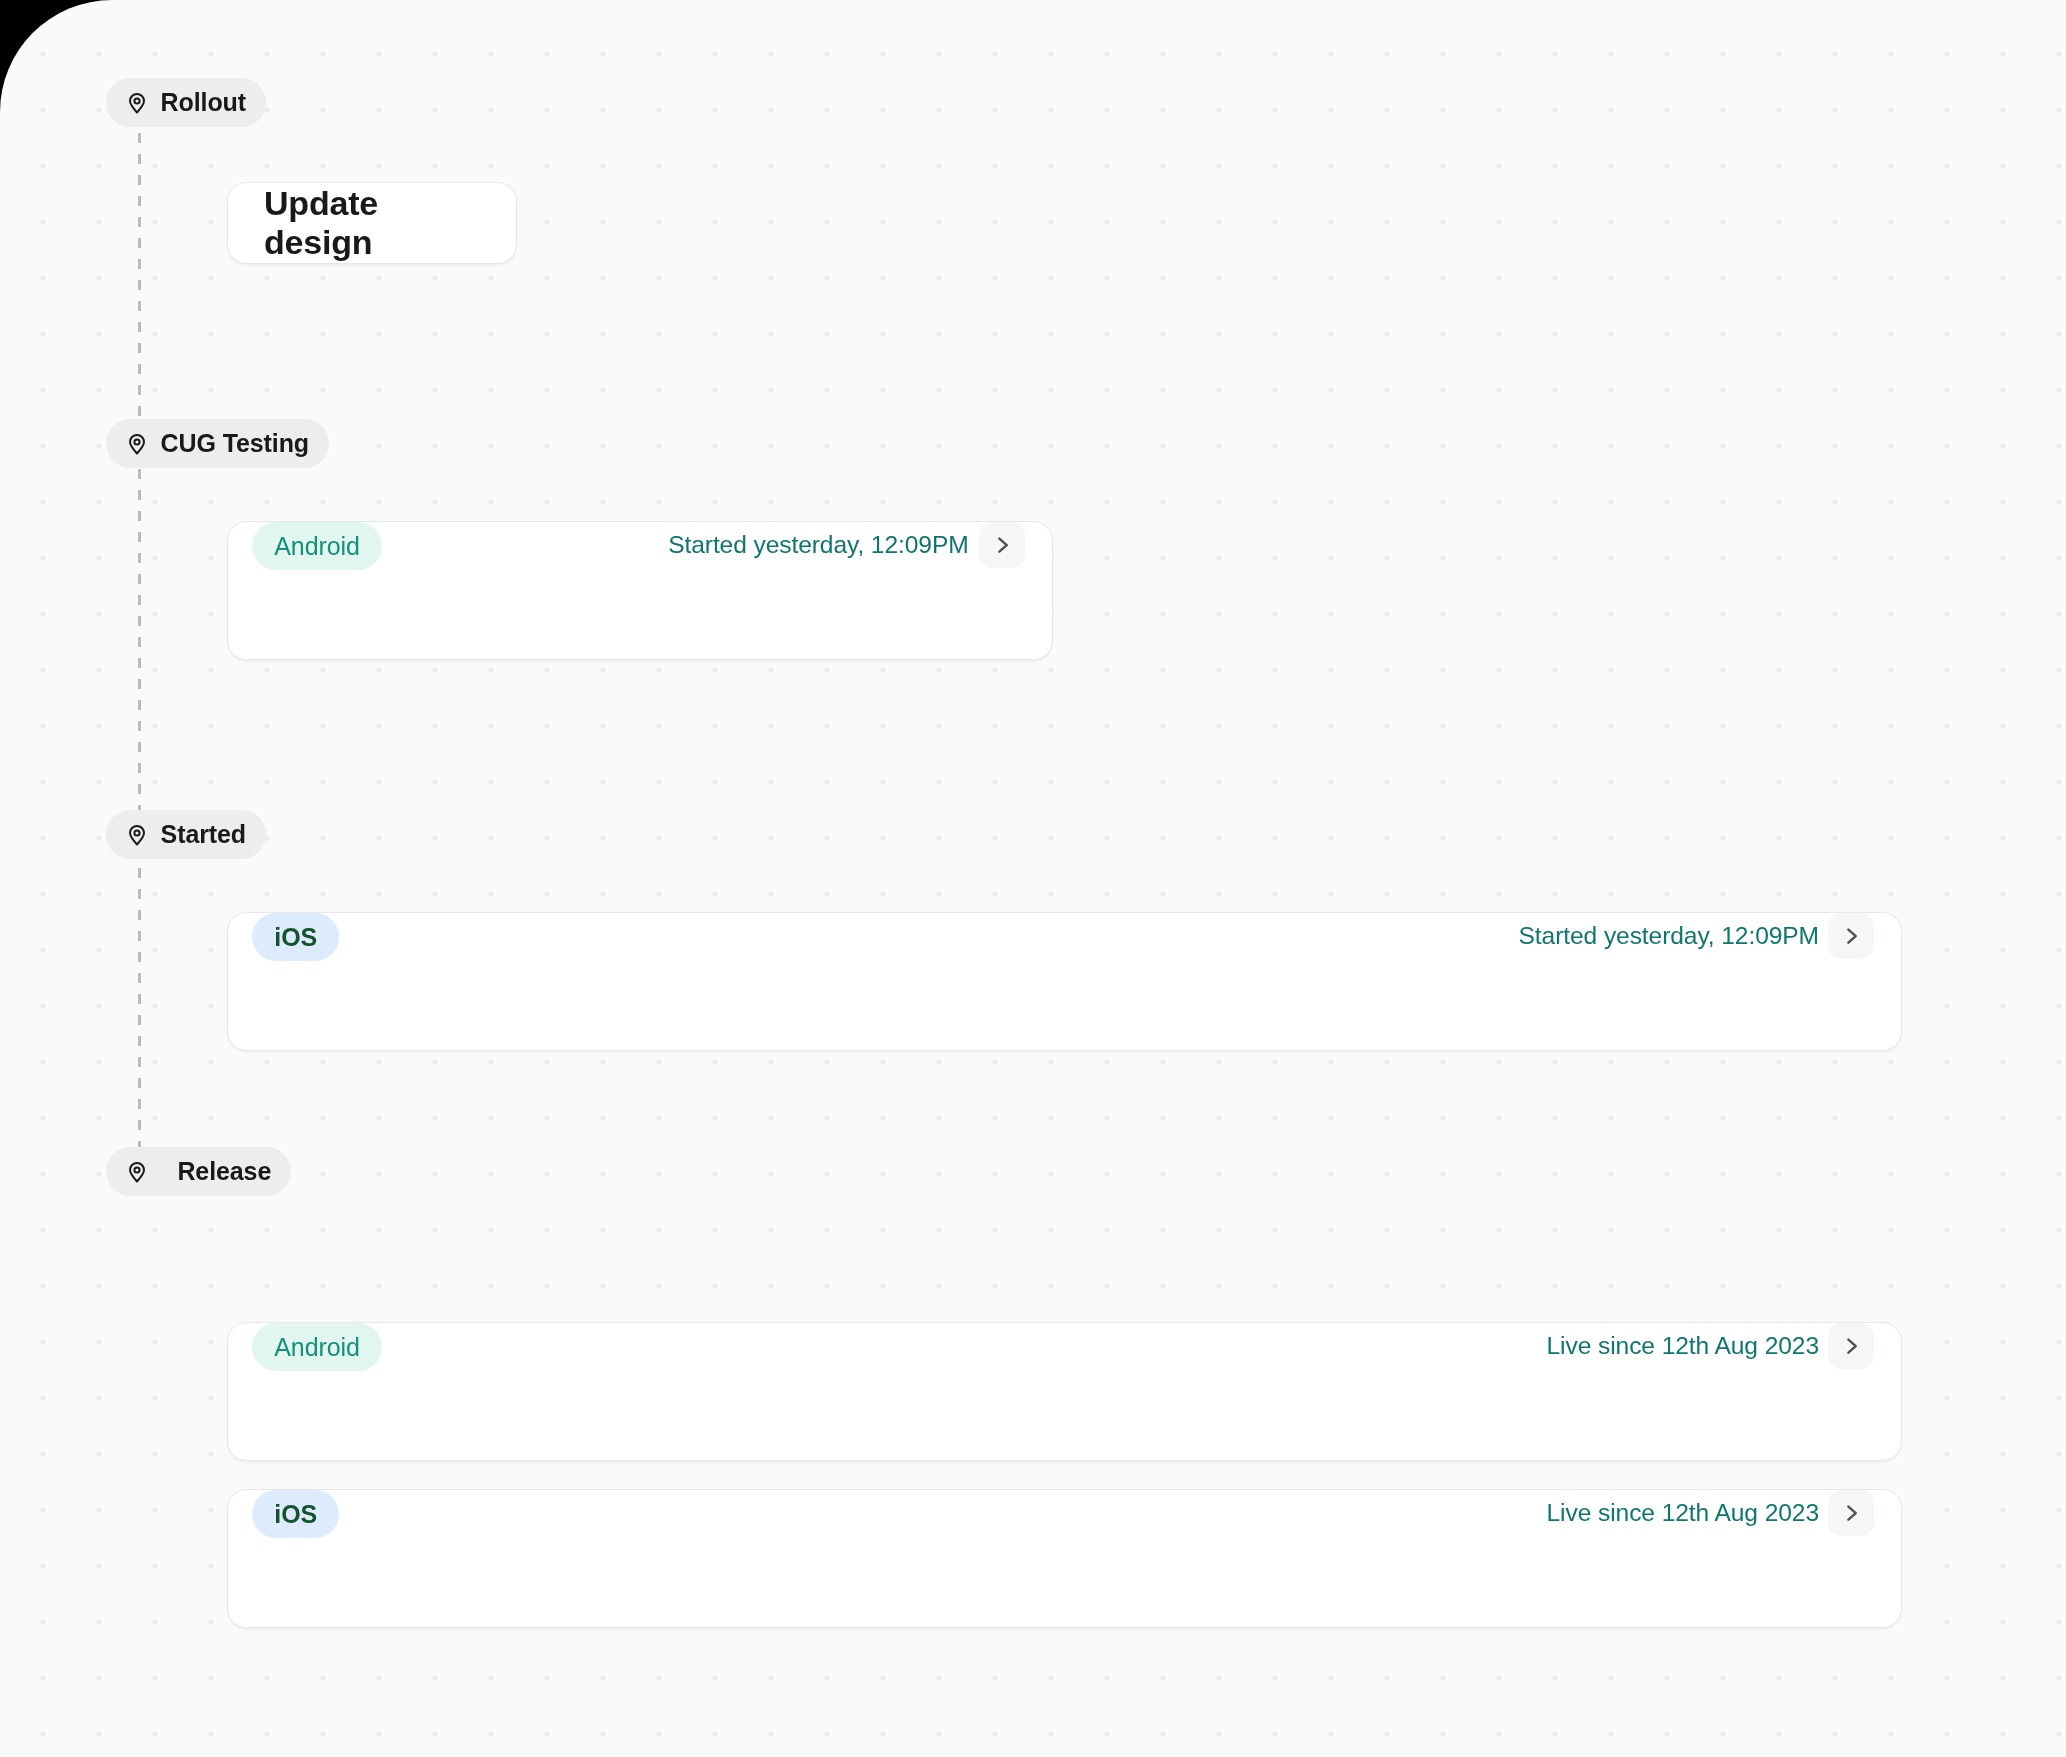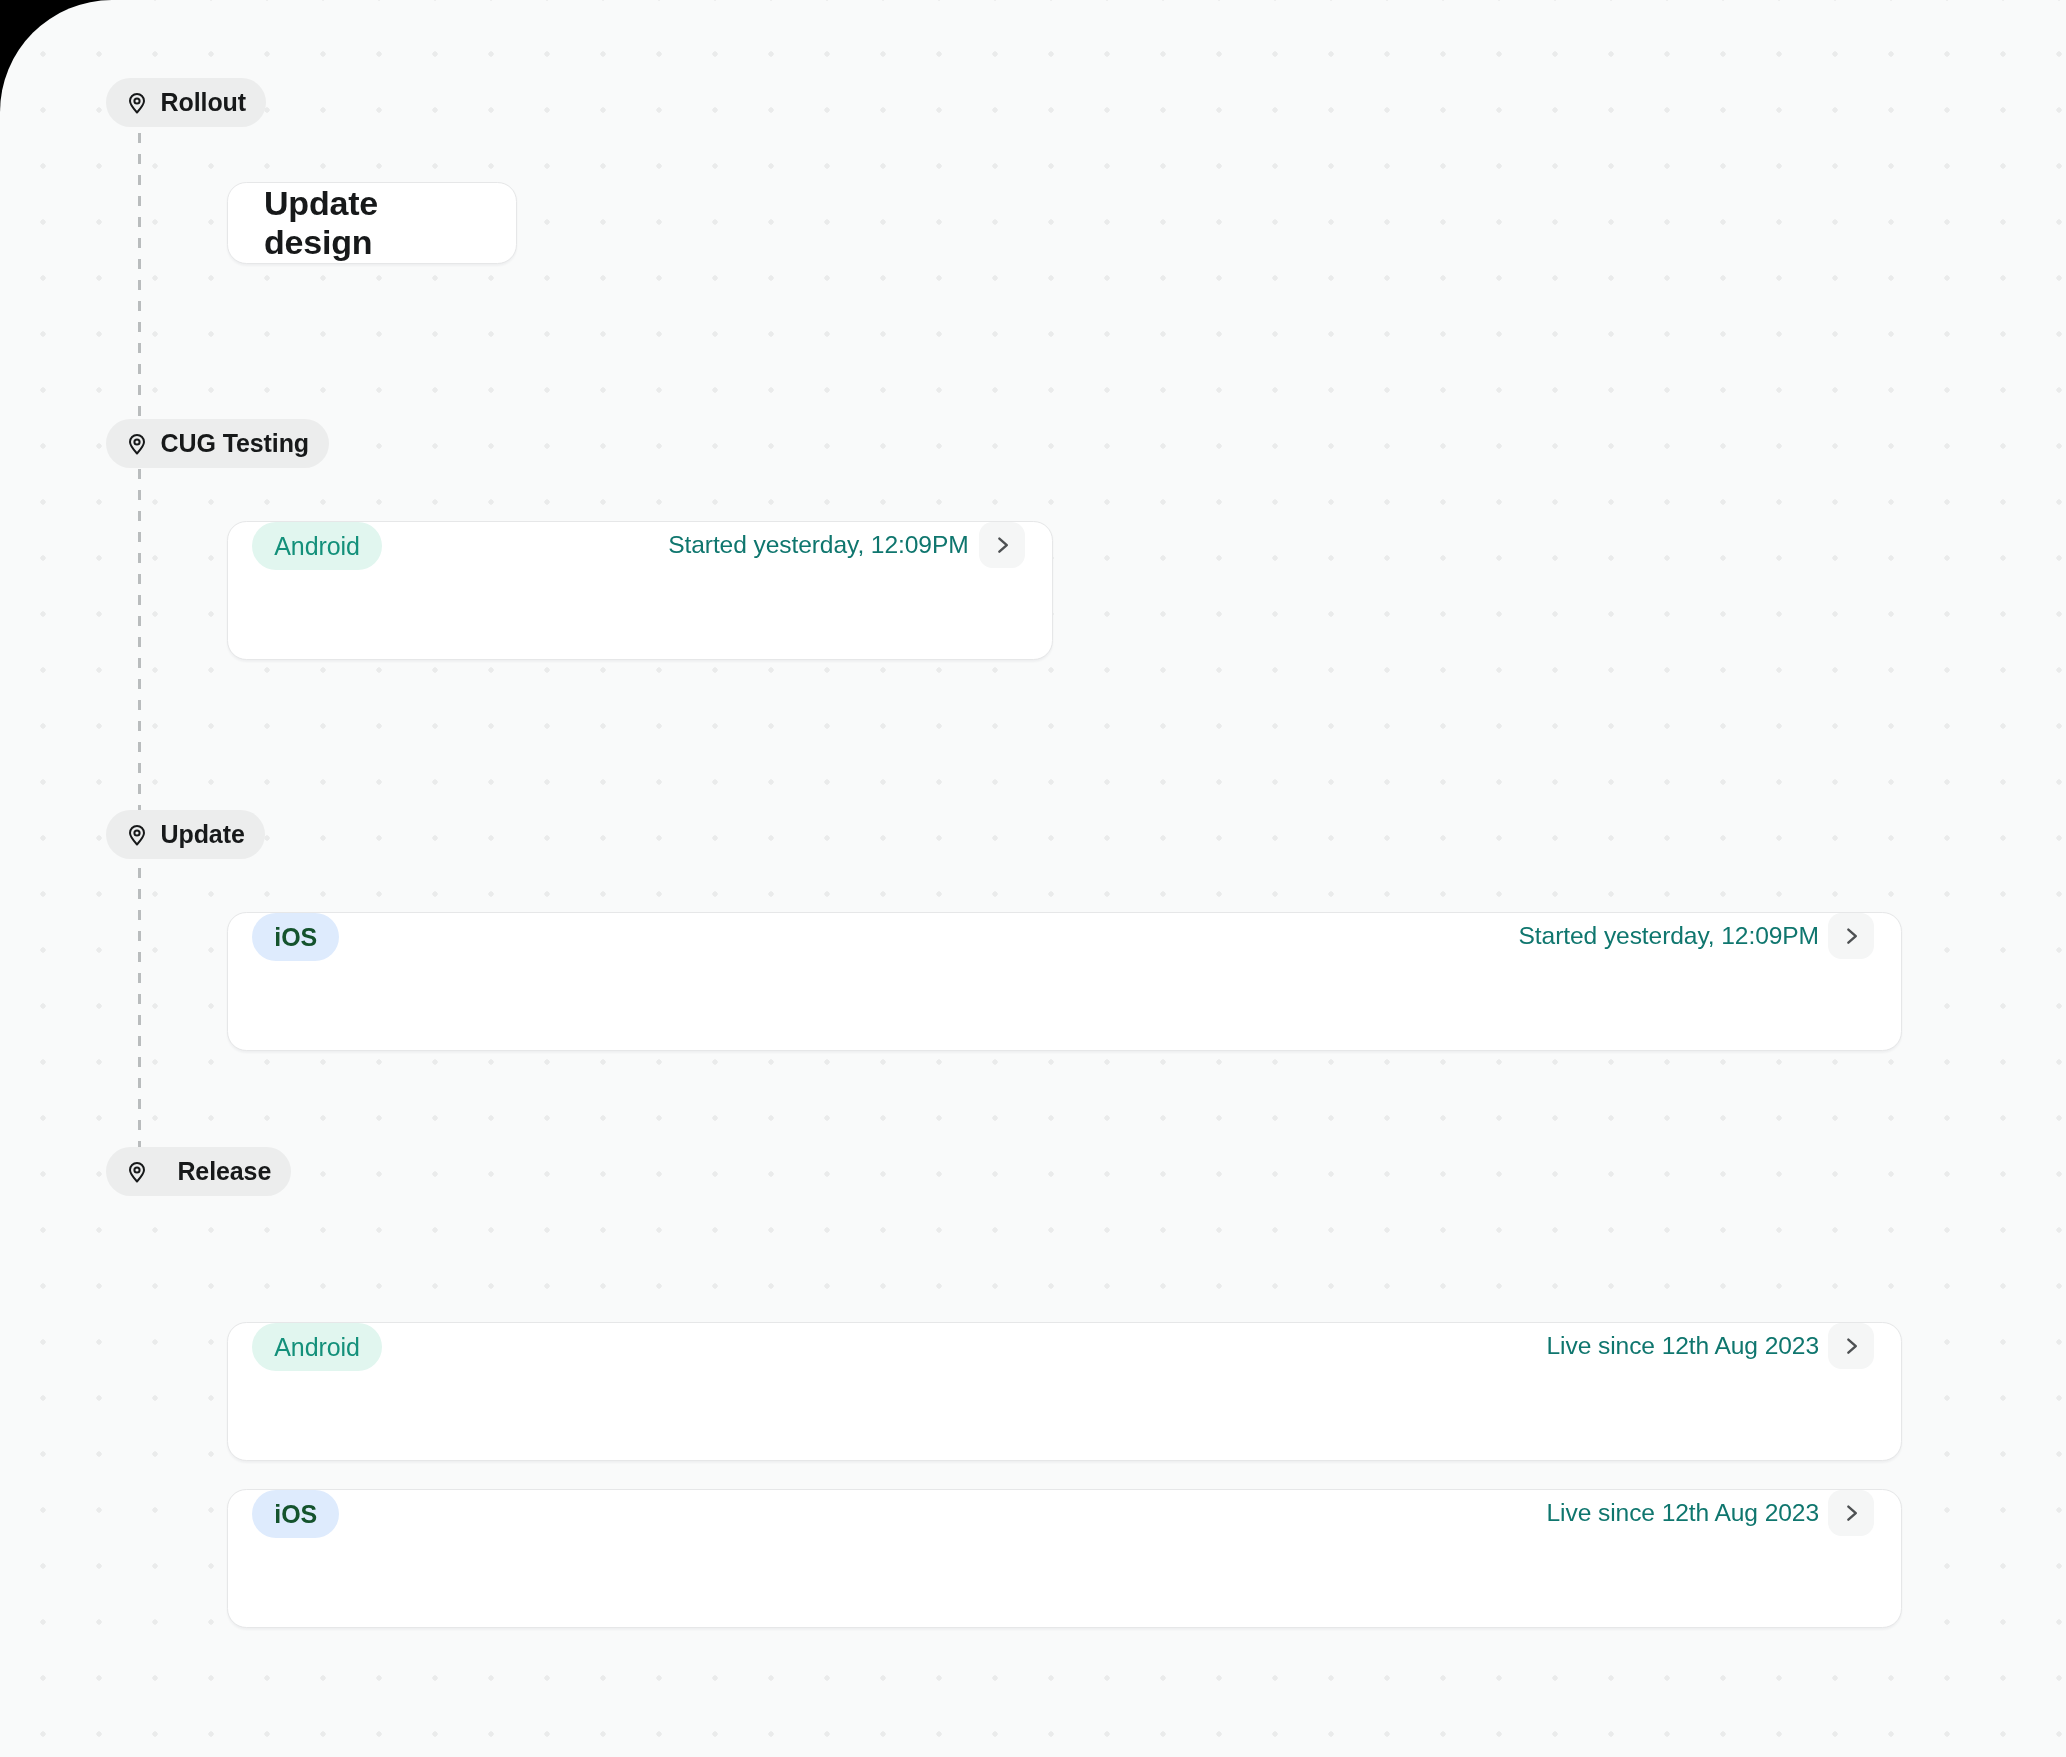--- a/index.html
+++ b/index.html
@@ -195,21 +195,21 @@
     </span>
   </div>
 
   <div id="pill-rollout" class="stage-pill">
     <span class="pin-icon">
       <svg viewBox="0 0 24 24" fill="none" stroke="#17191A" stroke-width="2" stroke-linecap="round" stroke-linejoin="round">
         <path d="M12 21.5c4.5-5 7-8.3 7-11.5a7 7 0 1 0-14 0c0 3.2 2.5 6.5 7 11.5z"></path>
         <circle cx="12" cy="10" r="2.6"></circle>
       </svg>
     </span>
-    <span class="stage-label">Update</span>
+    <span class="stage-label">Started</span>
   </div>
 
   <div id="card-rollout-ios" class="card row-card">
     <span class="platform-badge badge-ios">iOS</span>
     <span class="row-right">
       <span class="row-status">Started yesterday, 12:09PM</span>
       <button class="chevron-btn">
         <svg viewBox="0 0 24 24" fill="none" stroke="#4E5153" stroke-width="2.6" stroke-linecap="round" stroke-linejoin="round">
           <polyline points="9 5 17 12 9 19"></polyline>
         </svg>

